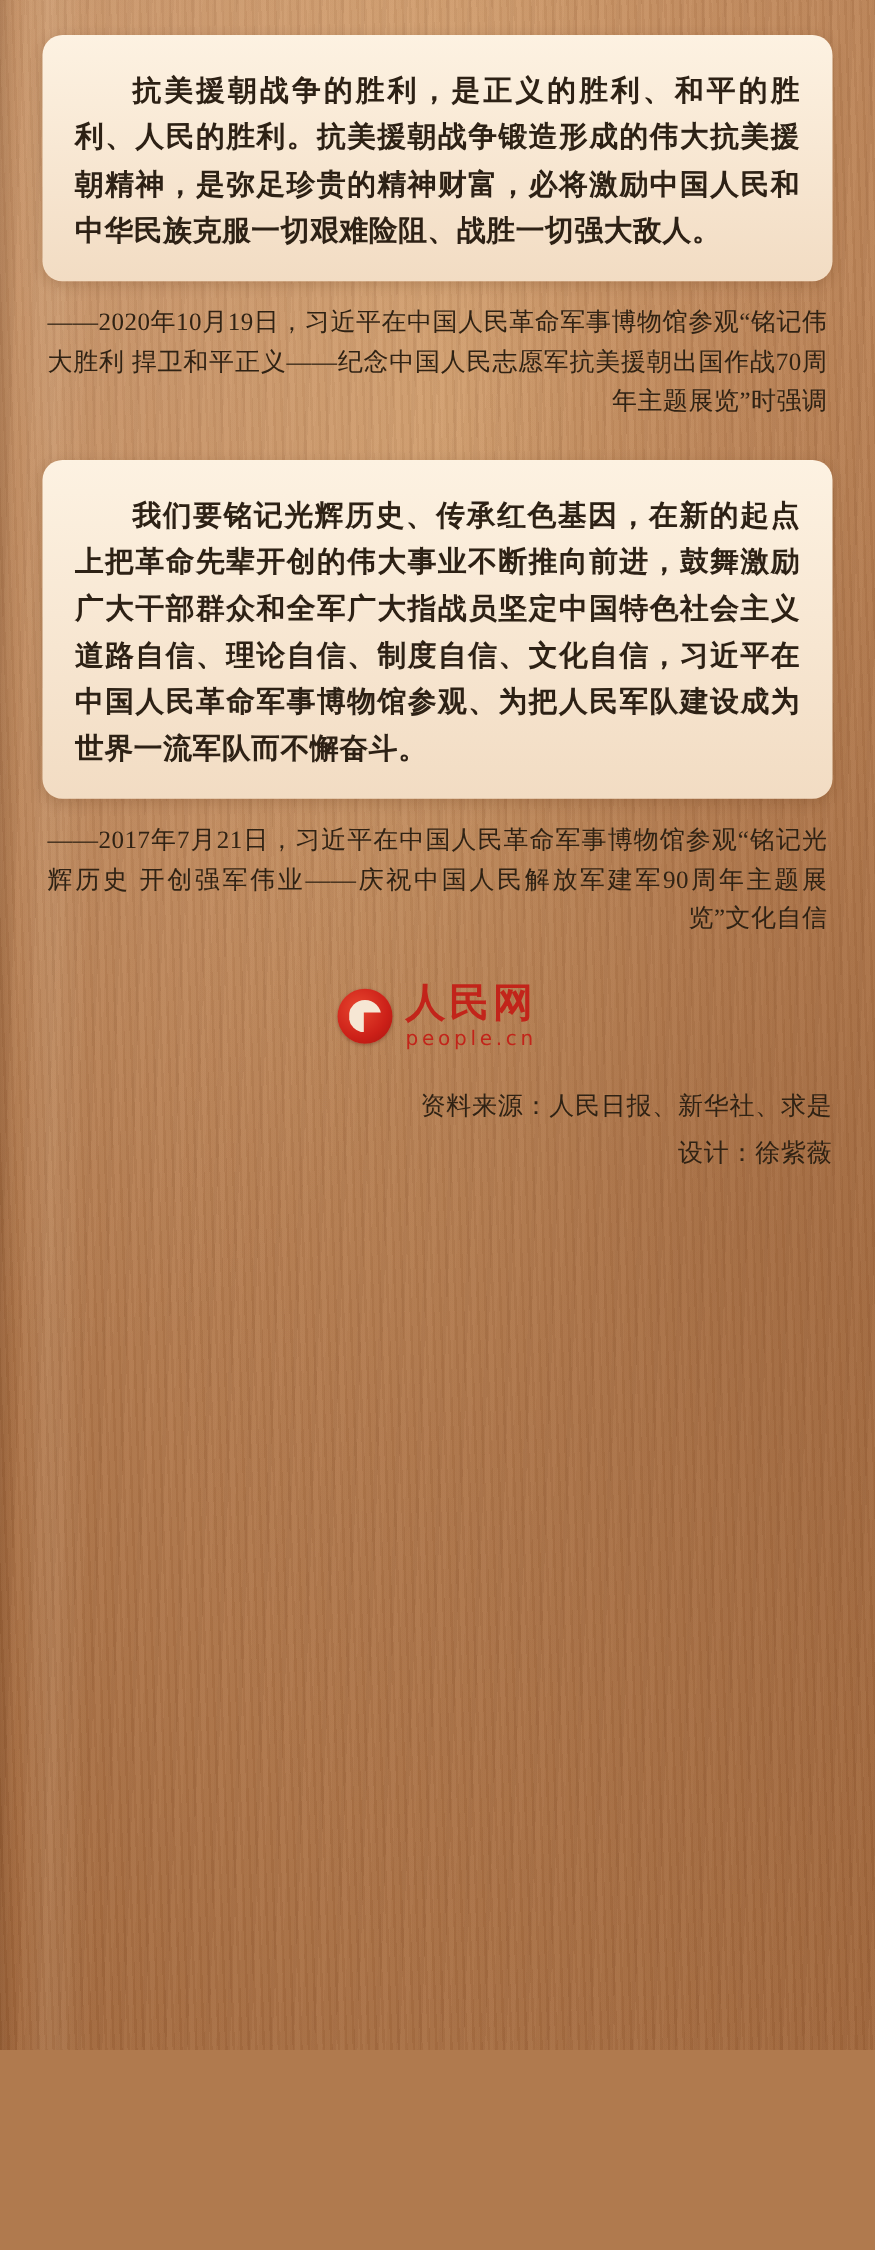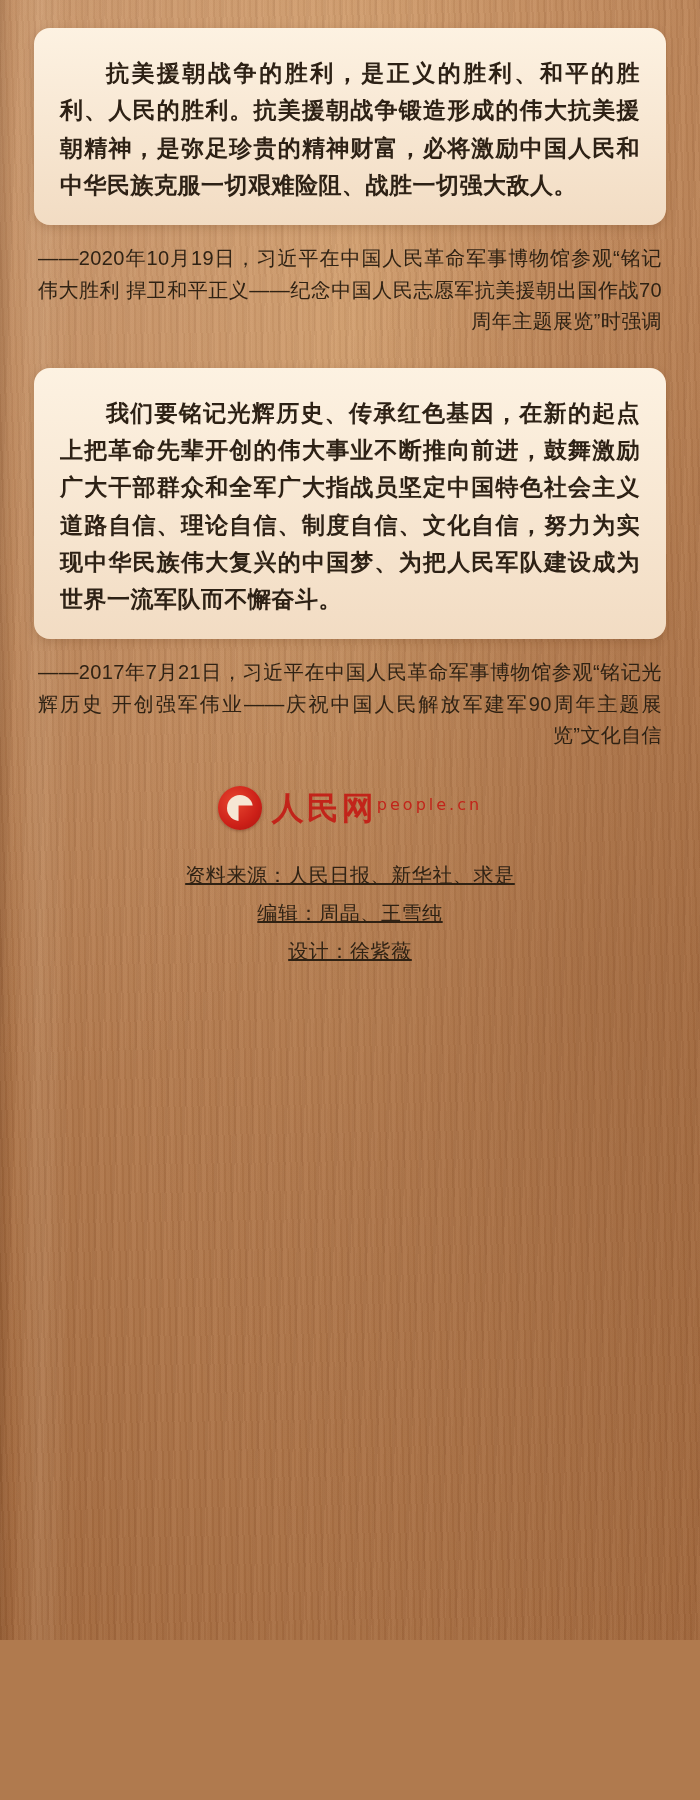--- a/index.html
+++ b/index.html
@@ -65,21 +65,21 @@
     line-height: 1.62;
     color: #2d2115;
     text-indent: 2em;
     font-weight: 700;
     letter-spacing: 0.5px;
     text-align: justify;
   }
 
   
   .attrib {
-    font-family: Liberation Sans, sans-serif;
+    font-family: Liberation Serif, serif;
     font-size: 20px;
     line-height: 1.58;
     color: #2f2214;
     margin: 6px 4px 30px 4px;
     letter-spacing: 0.4px;
   }
   .attrib.right { text-align: right; }
   .attrib.just { text-align: justify; text-align-last: right; }
 
   
@@ -102,74 +102,73 @@
     content: "";
     position: absolute;
     left: 9px; top: 9px;
     width: 26px; height: 26px;
     border-radius: 50%;
     background: #f6e7d4;
     clip-path: polygon(0 0, 100% 0, 100% 40%, 45% 40%, 45% 100%, 0 100%);
   }
   .logo-text-block {
     display: flex;
+    flex-direction: column;
     line-height: 1;
   }
   .logo-cn {
     font-family: "DejaVu Serif", "Liberation Serif", serif;
     font-size: 32px;
     font-weight: 700;
     color: #c2241a;
     letter-spacing: 3px;
   }
   .logo-en {
     font-family: "DejaVu Sans", "Liberation Sans", sans-serif;
     font-size: 16px;
     color: #c2241a;
     letter-spacing: 3px;
     margin-top: 5px;
     text-align: center;
   }
 
   
   .credits {
-    text-align: center;
+    text-align: right;
     font-family: "DejaVu Sans", "Liberation Sans", sans-serif;
     font-size: 20px;
     line-height: 1.9;
     color: #2f2214;
     letter-spacing: 0.6px;
-    text-decoration: underline;
   }
 </style>
 </head>
 <body>
 
 <div class="page">
   <div class="content">
 
     <div class="quote-card">
       <div class="quote-text">抗美援朝战争的胜利，是正义的胜利、和平的胜利、人民的胜利。抗美援朝战争锻造形成的伟大抗美援朝精神，是弥足珍贵的精神财富，必将激励中国人民和中华民族克服一切艰难险阻、战胜一切强大敌人。</div>
     </div>
     <div class="attrib just">——2020年10月19日，习近平在中国人民革命军事博物馆参观“铭记伟大胜利 捍卫和平正义——纪念中国人民志愿军抗美援朝出国作战70周年主题展览”时强调</div>
 
 
     <div class="quote-card">
-      <div class="quote-text">我们要铭记光辉历史、传承红色基因，在新的起点上把革命先辈开创的伟大事业不断推向前进，鼓舞激励广大干部群众和全军广大指战员坚定中国特色社会主义道路自信、理论自信、制度自信、文化自信，努力为实现中华民族伟大复兴的中国梦、为把人民军队建设成为世界一流军队而不懈奋斗。</div>
+      <div class="quote-text">我们要铭记光辉历史、传承红色基因，在新的起点上把革命先辈开创的伟大事业不断推向前进，鼓舞激励广大干部群众和全军广大指战员坚定中国特色社会主义道路自信、理论自信、制度自信、文化自信，习近平在中国人民革命军事博物馆参观、为把人民军队建设成为世界一流军队而不懈奋斗。</div>
     </div>
     <div class="attrib just">——2017年7月21日，习近平在中国人民革命军事博物馆参观“铭记光辉历史 开创强军伟业——庆祝中国人民解放军建军90周年主题展览”文化自信</div>
 
     <div class="logo-wrap">
       <div class="logo-mark"></div>
       <div class="logo-text-block">
         <div class="logo-cn">人民网</div>
         <div class="logo-en">people.cn</div>
       </div>
     </div>
 
     <div class="credits">
       <div>资料来源：人民日报、新华社、求是</div>
-      <div>编辑：周晶、王雪纯</div>
       <div>设计：徐紫薇</div>
     </div>
 
   </div>
 </div>
 
 </body></html>

